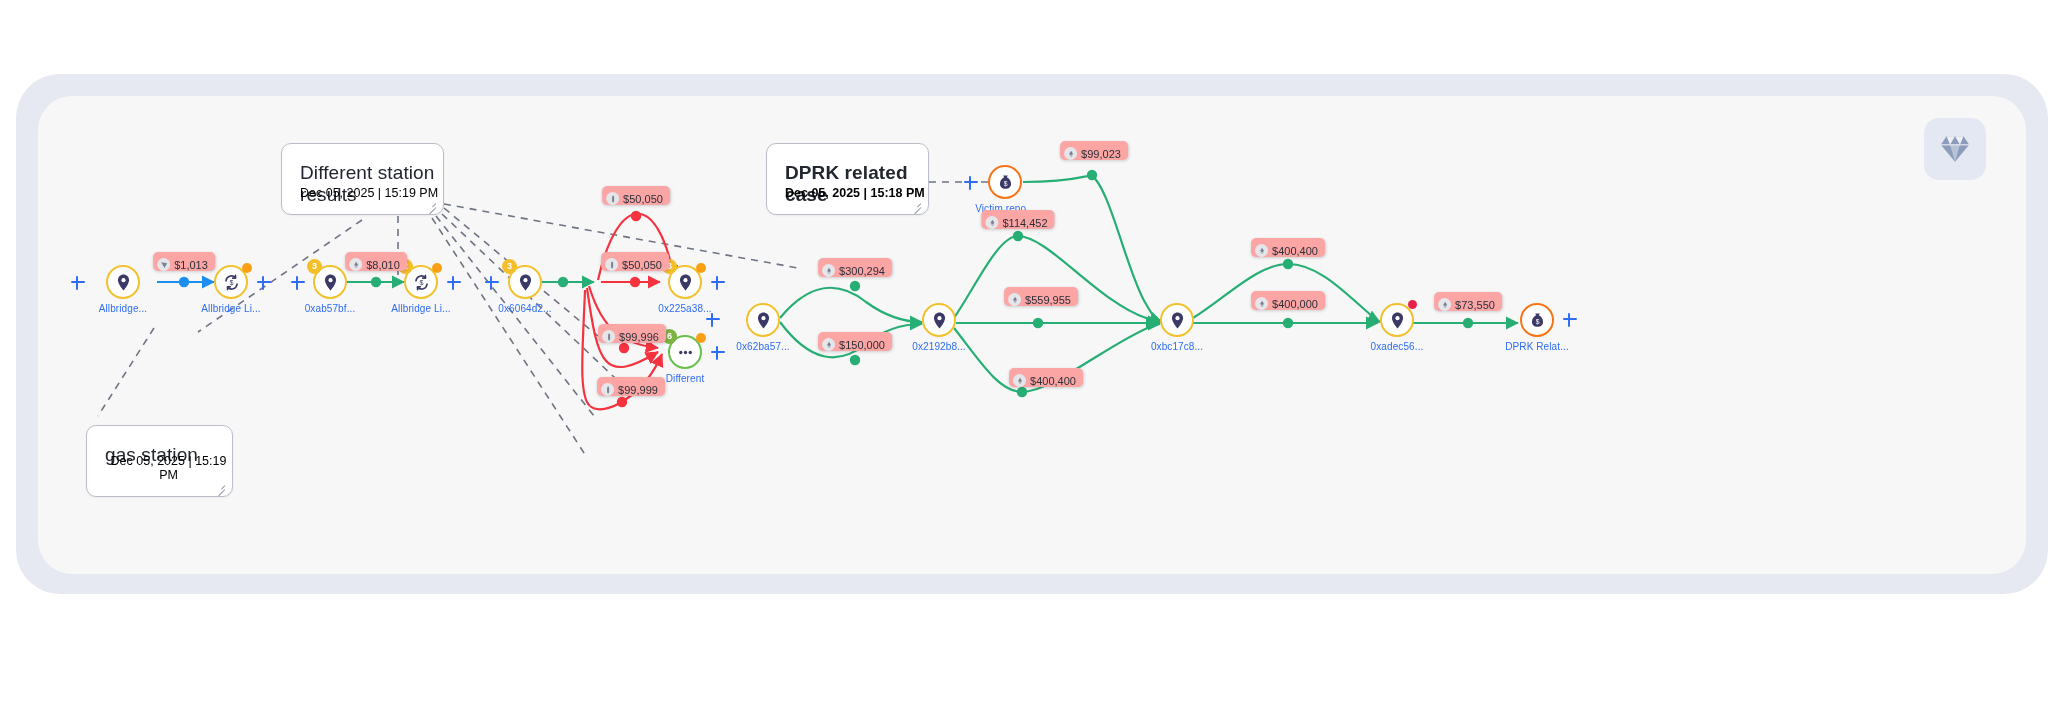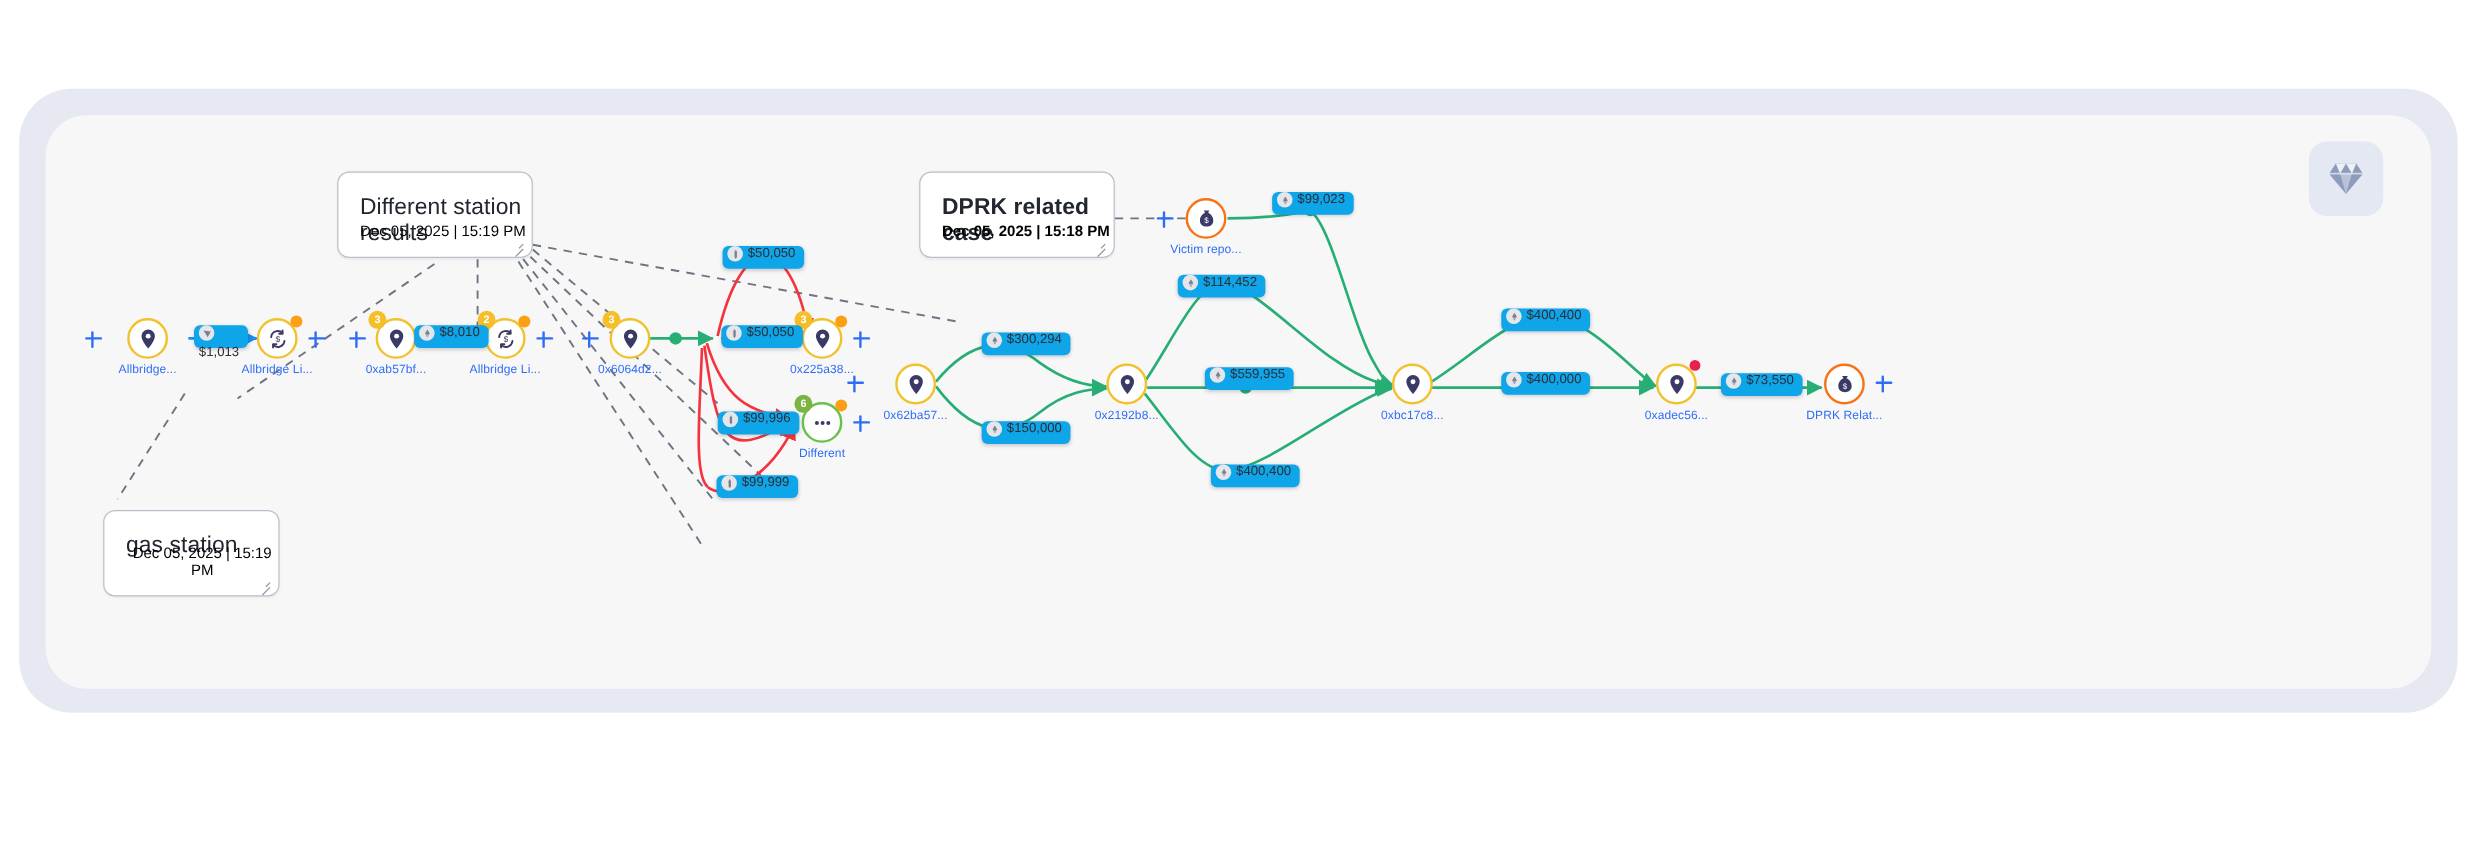--- a/index.html
+++ b/index.html
@@ -149,33 +149,32 @@
     background: #2f6df6;
     border-radius: 1px;
   }
   .plus::before { left: 1px; top: 7px; width: 14px; height: 2.2px; }
   .plus::after  { left: 5.9px; top: 2px; width: 2.2px; height: 14px; }
 
   
   .pill {
     position: absolute;
     display: flex;
-    align-items: flex-start;
+    align-items: flex-end;
     gap: 4px;
     height: 19px;
     padding: 0 7px 0 4px;
-    background: #0ea5e9;
+    background: #fca5a5;
     border-radius: 5px;
     box-shadow: 0 1px 3px rgba(18,22,38,.18);
     font-size: 11px;
     color: #2b2f38;
     white-space: nowrap;
     transform: translateX(-50%);
     z-index: 4;
-    margin-top: 19px;
   }
   .pill .tok {
     width: 13px; height: 13px;
     border-radius: 50%;
     background: #e4e6ea;
     display: flex;
     align-items: center;
     justify-content: center;
     flex: none;
   }
@@ -455,21 +454,21 @@
       <div class="ring">
         <svg class="glyph" viewBox="0 0 24 24">
           <path d="M9 3h6l-1.4 2.4c3 1.1 5.4 4.3 5.4 8.1 0 4.2-2.9 6.5-7 6.5s-7-2.3-7-6.5c0-3.8 2.4-7 5.4-8.1L9 3z" fill="#3b3a67"></path>
           <text x="12" y="16.6" font-size="8.5" font-family="Liberation Sans, sans-serif" text-anchor="middle" fill="#ffffff">$</text>
         </svg>
       </div>
       <div class="nlabel">DPRK Relat...</div>
     </div>
     <div class="plus" style="left:1524px; top:215px;"></div>
 
-    <div class="pill" style="left:146px; top:156px;flex-direction:column;">
+    <div class="pill" style="left:146px; top:156px;">
       <span class="tok">
           <svg viewBox="0 0 24 24">
             <path d="M3 4l18 3-8 14L3 4z" fill="#7a8292"></path>
           </svg>
         </span>
       <span>$1,013</span>
     </div>
 
     <div class="pill" style="left:338px; top:156px;">
       <span class="tok">

